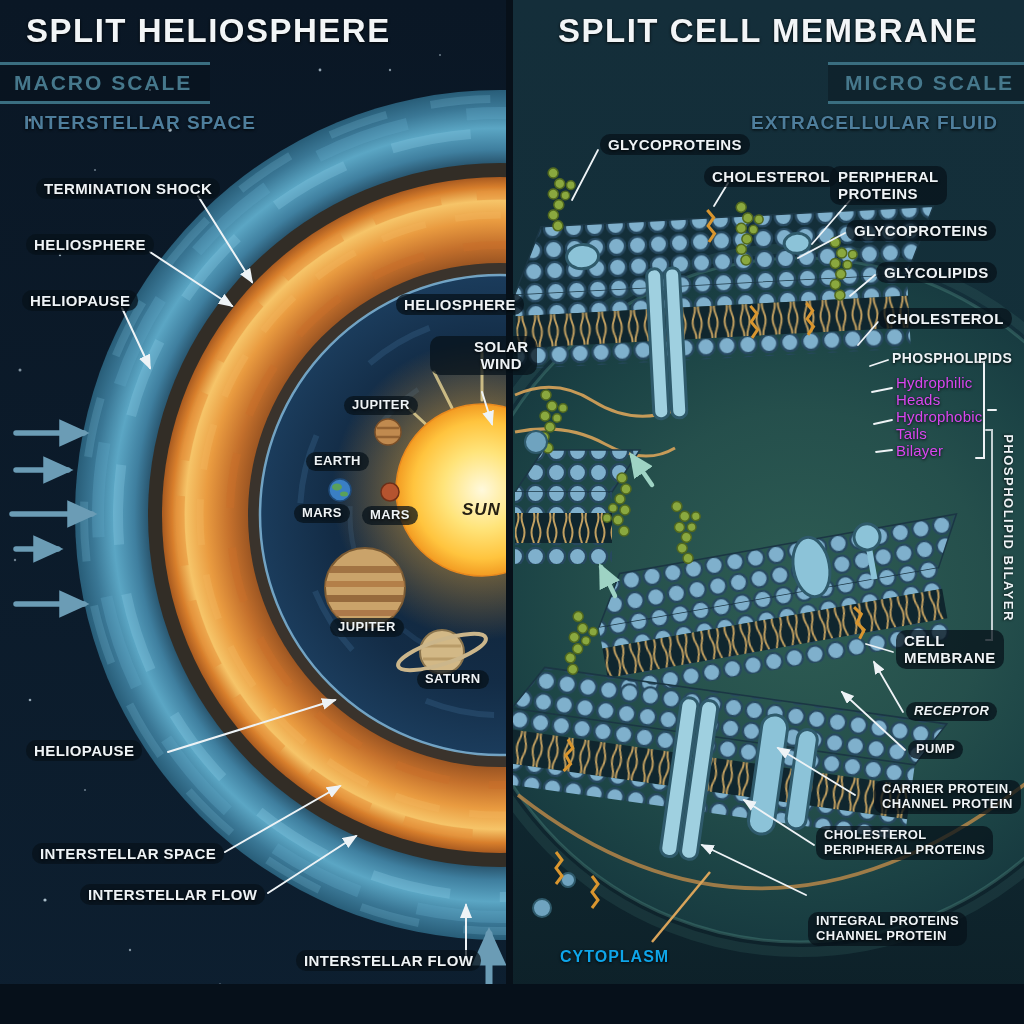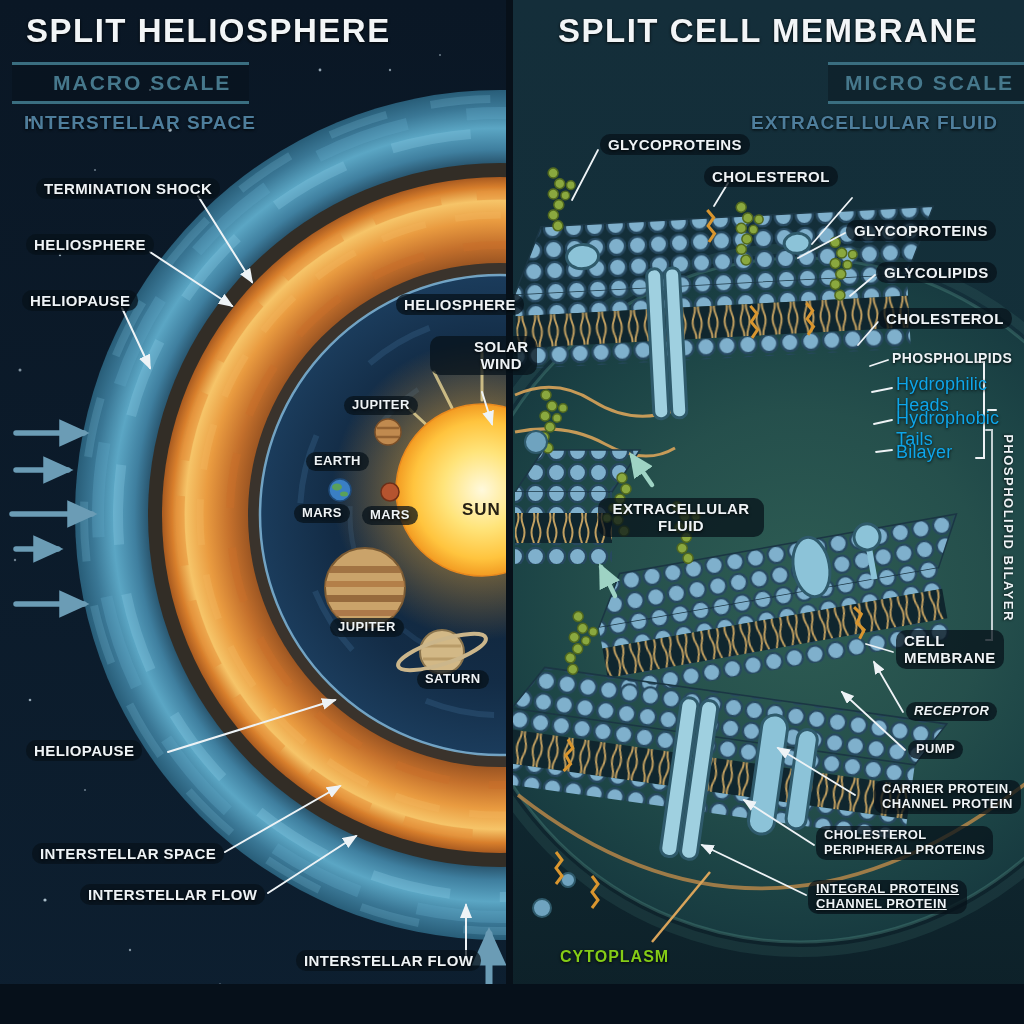--- a/index.html
+++ b/index.html
@@ -7,25 +7,25 @@
   svg{position:absolute;left:0;top:0;}
   .lbl{position:absolute;color:#eef3f6;font-weight:700;font-size:15px;letter-spacing:.4px;
        white-space:pre-line;line-height:1.15;text-shadow:0 1px 3px rgba(0,0,0,.9);z-index:5;}
   .boxed{background:rgba(7,17,26,.74);padding:2px 8px;border-radius:10px;}
   .small{font-size:13px;}
   .steel{color:#4e7e9c;font-size:19px;letter-spacing:1px;}
   .title{font-size:33px;font-weight:800;letter-spacing:1.5px;color:#f2f5f7;}
   .band{position:absolute;top:62px;z-index:6;color:#46788c;font-size:21px;font-weight:800;
         letter-spacing:2px;border-top:3px solid #3a6e80;border-bottom:3px solid #3a6e80;
         padding:6px 0;background:rgba(6,14,22,.35);}
-  .band.left{left:12px;width:196px;padding-left:41px;}
+  .band.left{left:0;width:196px;padding-left:14px;}
   .band.right{right:0;width:186px;padding-right:10px;text-align:right;}
-  .sub{font-weight:400;font-size:18px;color:#0ea5e9;letter-spacing:.2px;}
+  .sub{font-weight:400;font-size:15px;color:#d946ef;letter-spacing:.2px;}
   .dark{color:#262014;text-shadow:none;font-size:17px;letter-spacing:1px;}
-  .orange{color:#84cc16;}
+  .orange{color:#0ea5e9;}
   .vert{transform:translate(-50%,-50%) rotate(90deg);white-space:nowrap;font-size:13px;letter-spacing:1.5px;}
   .center{text-align:center;}
 </style>
 </head>
 <body>
 
 <div id="stage">
 
 <svg width="1024" height="1024" viewBox="0 0 1024 1024">
   <defs>
@@ -328,50 +328,50 @@
 <div class="lbl boxed" style="left:36px;top:178px;">TERMINATION SHOCK</div>
 <div class="lbl boxed" style="left:26px;top:234px;">HELIOSPHERE</div>
 <div class="lbl boxed" style="left:22px;top:290px;">HELIOPAUSE</div>
 <div class="lbl boxed" style="left:396px;top:294px;">HELIOSPHERE</div>
 <div class="lbl boxed center" style="left:430px;top:336px;padding-left:44px;">SOLAR
 WIND</div>
 <div class="lbl boxed small" style="left:344px;top:396px;">JUPITER</div>
 <div class="lbl boxed small" style="left:306px;top:452px;">EARTH</div>
 <div class="lbl boxed small" style="left:294px;top:504px;">MARS</div>
 <div class="lbl boxed small" style="left:362px;top:506px;">MARS</div>
-<div class="lbl dark" style="left:462px;top:500px;">SUN</div>
+<div class="lbl dark" style="left:462px;top:500px;font-style:italic;">SUN</div>
 <div class="lbl boxed small" style="left:330px;top:618px;">JUPITER</div>
 <div class="lbl boxed small" style="left:417px;top:670px;">SATURN</div>
 <div class="lbl boxed" style="left:26px;top:740px;">HELIOPAUSE</div>
 <div class="lbl boxed" style="left:32px;top:843px;">INTERSTELLAR SPACE</div>
 <div class="lbl boxed" style="left:80px;top:884px;">INTERSTELLAR FLOW</div>
 <div class="lbl boxed" style="left:296px;top:950px;">INTERSTELLAR FLOW</div>
 
 <div class="lbl title" style="left:558px;top:12px;">SPLIT CELL MEMBRANE</div>
 <div class="band right">MICRO SCALE</div>
 <div class="lbl steel" style="right:26px;top:112px;text-align:right;">EXTRACELLULAR FLUID</div>
 <div class="lbl boxed" style="left:600px;top:134px;">GLYCOPROTEINS</div>
 <div class="lbl boxed" style="left:704px;top:166px;">CHOLESTEROL</div>
+<div class="lbl boxed" style="left:830px;top:166px;">PERIPHERAL
+PROTEINS</div>
 <div class="lbl boxed" style="left:846px;top:220px;">GLYCOPROTEINS</div>
 <div class="lbl boxed" style="left:876px;top:262px;">GLYCOLIPIDS</div>
 <div class="lbl boxed" style="left:878px;top:308px;">CHOLESTEROL</div>
 <div class="lbl" style="left:892px;top:350px;font-size:14px;">PHOSPHOLIPIDS</div>
 <div class="lbl sub" style="left:896px;top:374px;">Hydrophilic
 Heads</div>
 <div class="lbl sub" style="left:896px;top:408px;">Hydrophobic
 Tails</div>
 <div class="lbl sub" style="left:896px;top:442px;">Bilayer</div>
 <div class="lbl vert" style="left:1008px;top:528px;">PHOSPHOLIPID BILAYER</div>
-<div class="lbl boxed center" style="left:598px;top:498px;width:150px;">EXTRACELLULAR
-FLUID</div>
 <div class="lbl boxed" style="left:896px;top:630px;">CELL
 MEMBRANE</div>
 <div class="lbl boxed small" style="left:906px;top:702px;font-style:italic;">RECEPTOR</div>
 <div class="lbl boxed small" style="left:908px;top:740px;">PUMP</div>
 <div class="lbl boxed small" style="left:874px;top:780px;">CARRIER PROTEIN,
 CHANNEL PROTEIN</div>
 <div class="lbl boxed small" style="left:816px;top:826px;">CHOLESTEROL
 PERIPHERAL PROTEINS</div>
-<div class="lbl boxed small" style="left:808px;top:880px;text-decoration:underline;">INTEGRAL PROTEINS
+<div class="lbl boxed small" style="left:808px;top:912px;">INTEGRAL PROTEINS
 CHANNEL PROTEIN</div>
 <div class="lbl orange" style="left:560px;top:948px;font-size:16px;letter-spacing:1px;">CYTOPLASM</div>
 
 </div>
 
 </body></html>

